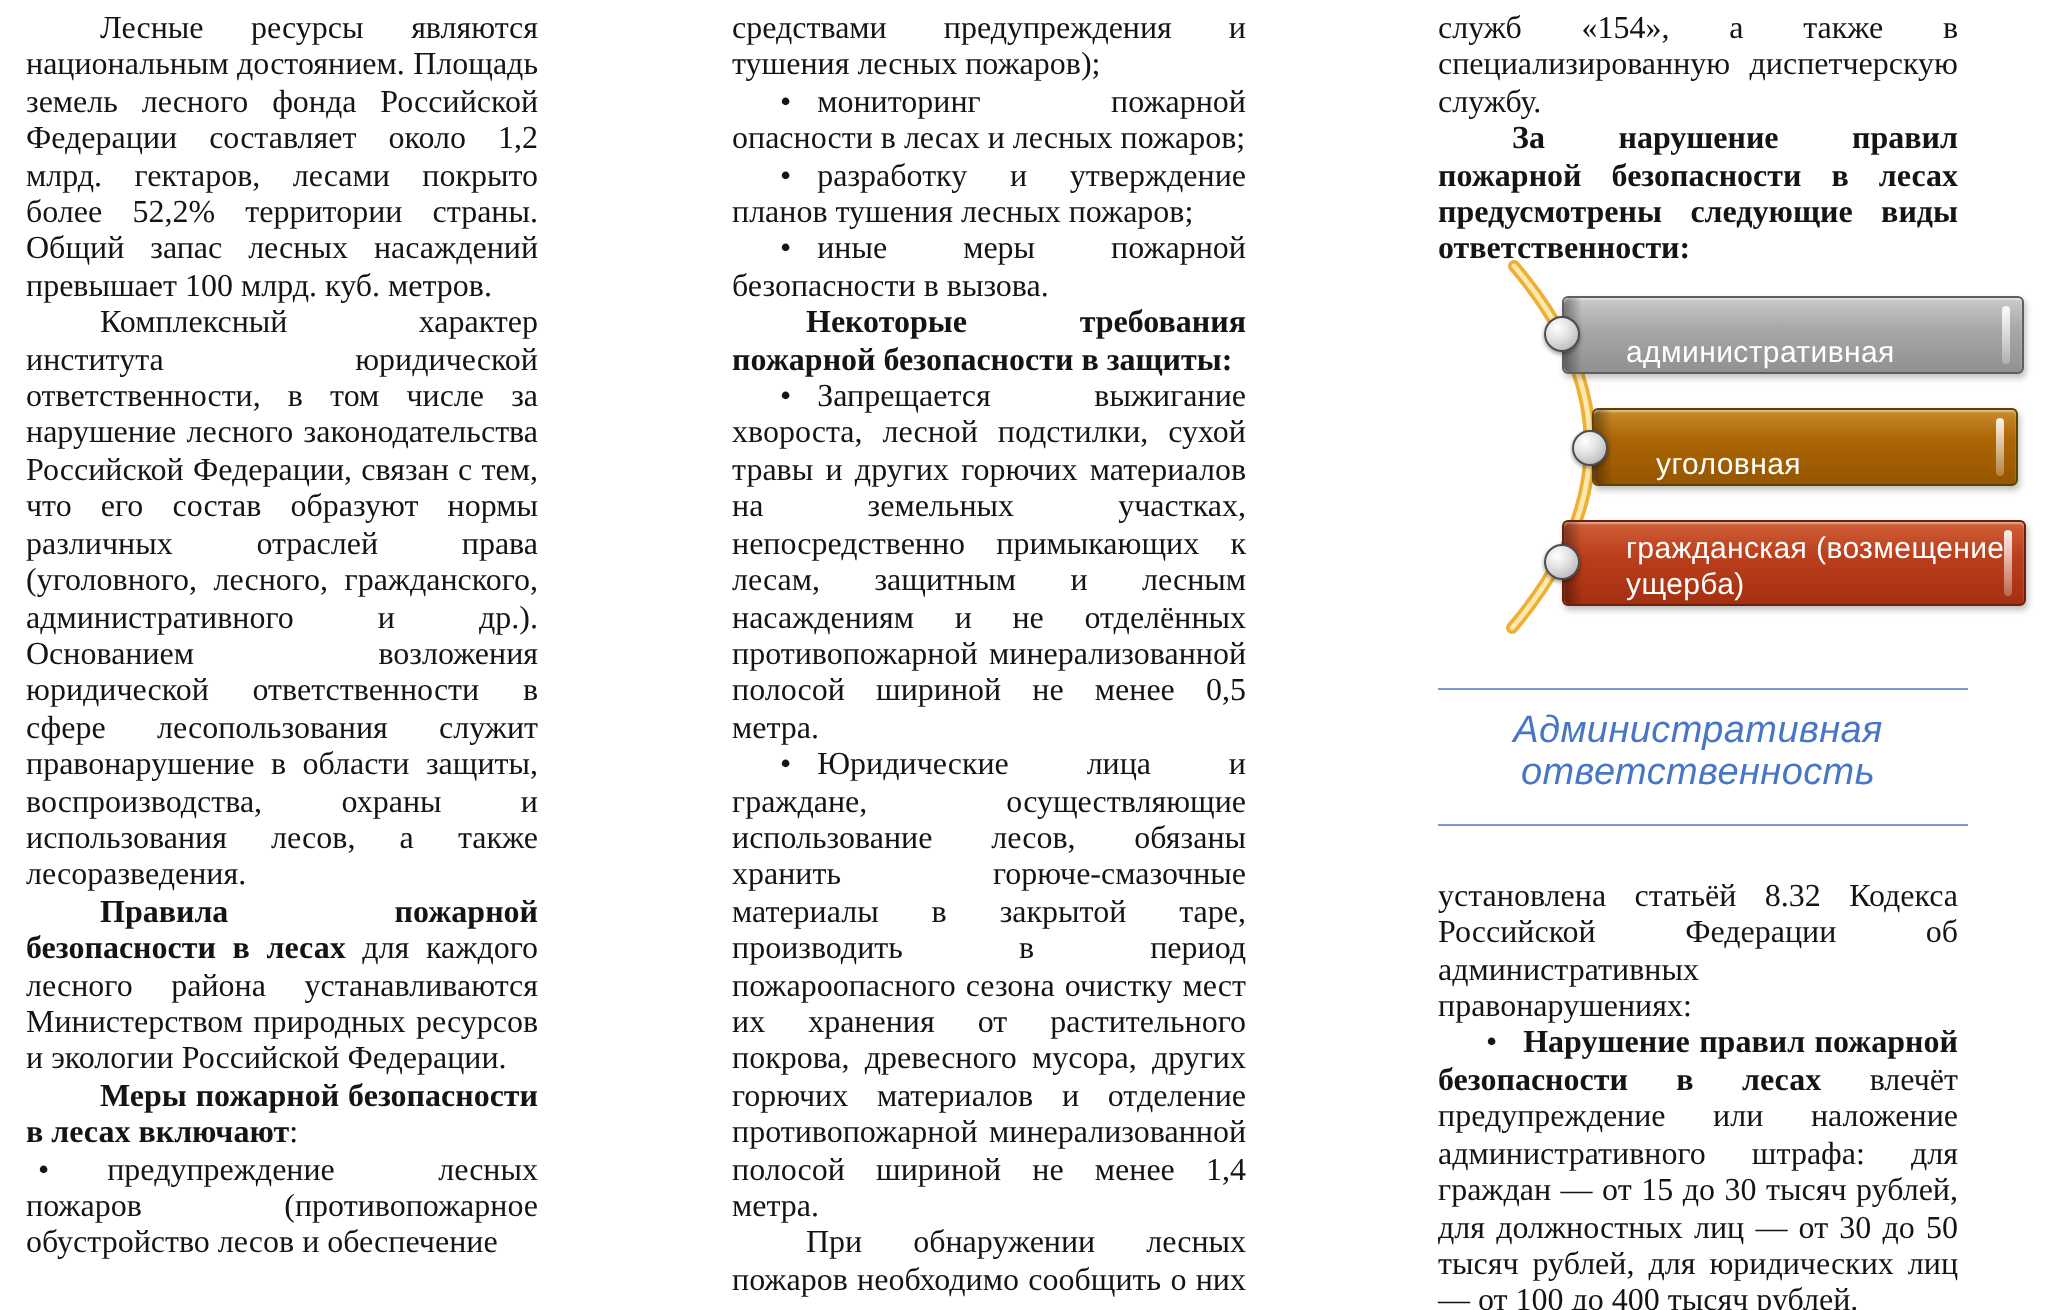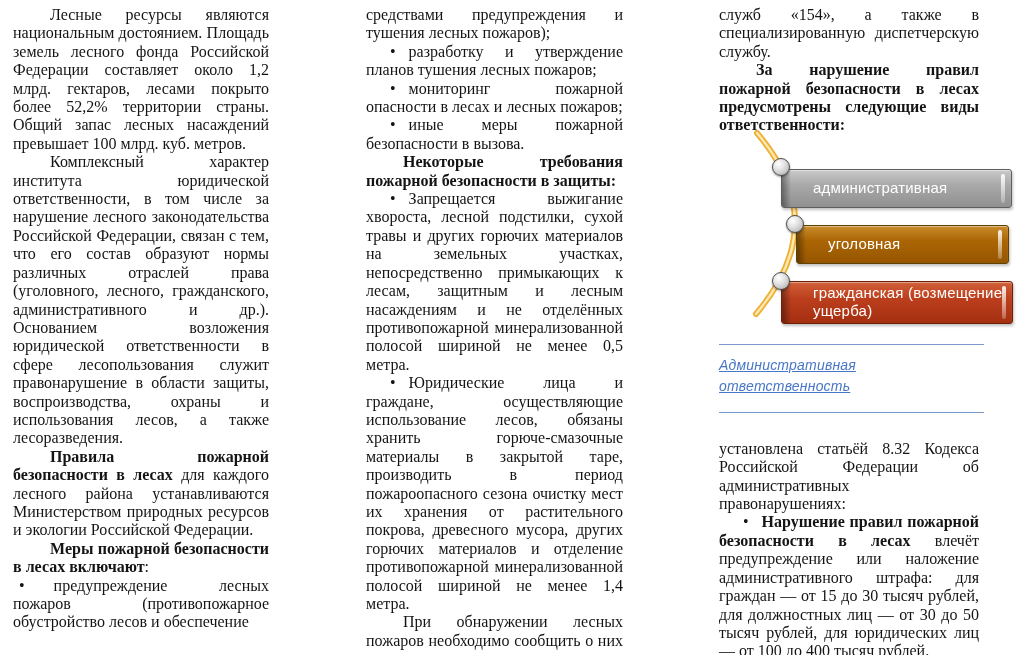--- a/index.html
+++ b/index.html
@@ -18,25 +18,24 @@
   .bullet-a { text-indent:6px;font-family:Liberation Serif, serif; }
   .bullet-a .dot { margin-right:29px; }
   .bullet-b { text-indent:24px; }
   .bullet-b .dot { margin-right:13px; }
 
   
   .diagram { position:relative; height:182px; margin-top:1px; text-align:left; }
   .arc-svg { position:absolute; left:0; top:-6px; }
   .bar {
     position:absolute; box-sizing:border-box; border-radius:3px;
-    display:flex; align-items:center; padding-left:31px;
+    display:flex; align-items:flex-end; padding-left:31px;
     font-family:"Liberation Sans", sans-serif; font-size:15px; line-height:18px;
     color:#ffffff; letter-spacing:0.2px;
     box-shadow: inset 0 1px 1px rgba(255,255,255,.45), 1px 2px 3px rgba(0,0,0,.25);
-    margin-top: 21px;
   }
   .bar::before { content:""; position:absolute; left:0; top:0; bottom:0; width:9px;
     background:linear-gradient(90deg, rgba(0,0,0,.38), rgba(0,0,0,0));
     border-radius:3px 0 0 3px; }
   .bar::after { content:""; position:absolute; right:6px; top:4px; bottom:4px; width:4px;
     border-radius:4px;
     background:linear-gradient(180deg, rgba(255,255,255,.9), rgba(255,255,255,.25)); }
   .bar-gray  { background:linear-gradient(180deg,#cacaca 0%,#a9a9a9 40%,#909090 100%); border:1px solid #5f5f5f; left:62px;  top:12px;  width:231px; height:39px; }
   .bar-amber { background:linear-gradient(180deg,#c98c2c 0%,#ab6504 40%,#965600 100%); border:1px solid #5e4300; left:77px;  top:68px;  width:213px; height:39px; }
   .bar-red   { background:linear-gradient(180deg,#d06038 0%,#bc3f1d 40%,#a42f10 100%); border:1px solid #6d2008; left:62px;  top:124px; width:232px; height:43px; }
@@ -48,40 +47,40 @@
   .node-1 { left:53px; top:22px; }
   .node-2 { left:67px; top:79px; }
   .node-3 { left:53px; top:136px; }
 
   
   .rule { border:0; border-top:1px solid #7b9bce; width:265px; margin:0; }
   .rule-top { margin-top:26px; }
   .rule-bottom { margin-top:15px; }
   .section-title {
     margin:10px 0 0 0; font-family:"Liberation Sans", sans-serif;
-    font-style:italic; font-size:14px; line-height:21px;
-    color:#4876c6; text-align:left; letter-spacing:0.2px;text-decoration:underline;
+    font-style:italic; font-size:19px; line-height:21px;
+    color:#4876c6; text-align:center; letter-spacing:0.2px;
   }
   .after-section { margin-top:27px; }
 </style>
 </head>
 <body>
 
 <div class="col" id="col1">
   <p class="ind"><span>Лесные ресурсы являются национальным достоянием. Площадь земель лесного фонда Российской Федерации составляет около 1,2 млрд. гектаров, лесами покрыто более 52,2% территории страны. Общий запас лесных насаждений превышает 100 млрд. куб. метров.</span></p>
   <p class="ind"><span>Комплексный характер института юридической ответственности, в том числе за нарушение лесного законодательства Российской Федерации, связан с тем, что его состав образуют нормы различных отраслей права (уголовного, лесного, гражданского, административного и др.). Основанием возложения юридической ответственности в сфере лесопользования служит правонарушение в области защиты, воспроизводства, охраны и использования лесов, а также лесоразведения.</span></p>
   <p class="ind"><span class="b">Правила пожарной безопасности в лесах</span><span> для каждого лесного района устанавливаются Министерством природных ресурсов и экологии Российской Федерации.</span></p>
   <p class="ind"><span class="b">Меры пожарной безопасности в лесах включают</span><span>:</span></p>
   <p class="bullet-a"><span class="dot">•</span><span>предупреждение лесных пожаров (противопожарное обустройство лесов и обеспечение</span></p>
 </div>
 
 <div class="col" id="col2">
   <p><span>средствами предупреждения и тушения лесных пожаров);</span></p>
+  <p class="bullet-b"><span class="dot">•</span><span>мониторинг пожарной опасности в лесах и лесных пожаров;</span></p>
   <p class="bullet-b"><span class="dot">•</span><span>разработку и утверждение планов тушения лесных пожаров;</span></p>
-  <p class="bullet-b"><span class="dot">•</span><span>мониторинг пожарной опасности в лесах и лесных пожаров;</span></p>
   <p class="bullet-b"><span class="dot">•</span><span>иные меры пожарной безопасности в вызова.</span></p>
   <p class="ind b"><span>Некоторые требования пожарной безопасности в защиты:</span></p>
   <p class="bullet-b"><span class="dot">•</span><span>Запрещается выжигание хвороста, лесной подстилки, сухой травы и других горючих материалов на земельных участках, непосредственно примыкающих к лесам, защитным и лесным насаждениям и не отделённых противопожарной минерализованной полосой шириной не менее 0,5 метра.</span></p>
   <p class="bullet-b"><span class="dot">•</span><span>Юридические лица и граждане, осуществляющие использование лесов, обязаны хранить горюче-смазочные материалы в закрытой таре, производить в период пожароопасного сезона очистку мест их хранения от растительного покрова, древесного мусора, других горючих материалов и отделение противопожарной минерализованной полосой шириной не менее 1,4 метра.</span></p>
   <p class="ind"><span>При обнаружении лесных пожаров необходимо сообщить о них с использованием единого номера вызова экстренных оперативных</span></p>
 </div>
 
 <div class="col" id="col3">
   <p><span>служб «154», а также в специализированную диспетчерскую службу.</span></p>
   <p class="ind b"><span>За нарушение правил пожарной безопасности в лесах предусмотрены следующие виды ответственности:</span></p>

